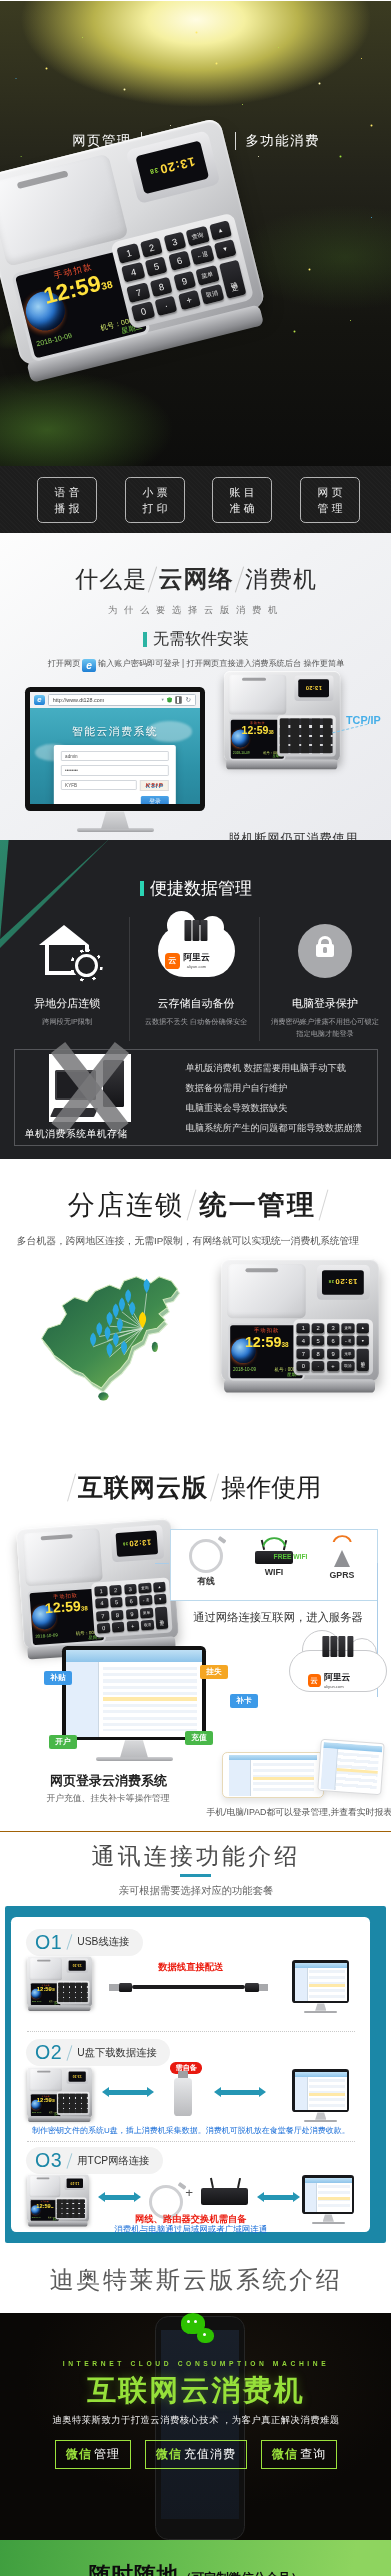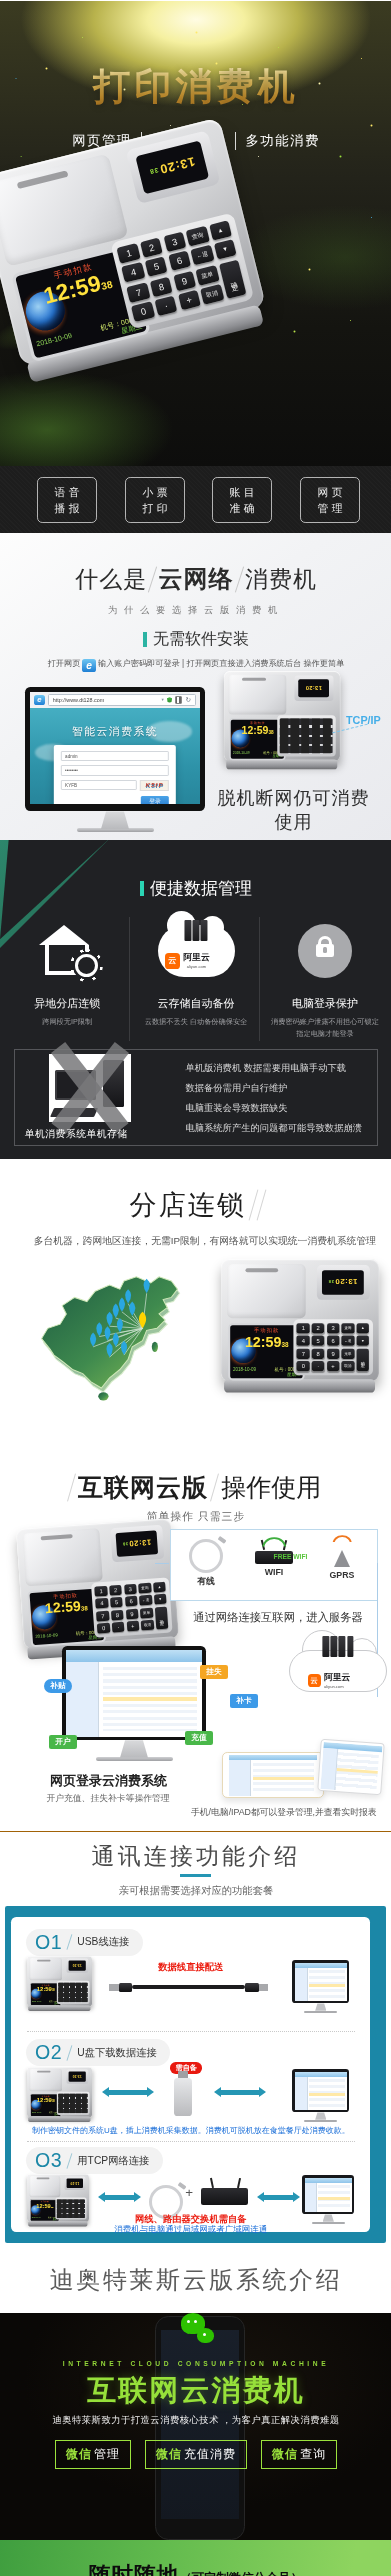--- a/index.html
+++ b/index.html
@@ -107,21 +107,21 @@
   .tp-title{position:absolute;top:17.5px;width:100%;text-align:center;color:#fff;font-size:10.8px;letter-spacing:1.5px;text-shadow:0 0.5px 1.5px rgba(0,30,40,.4);}
   .login-card{position:absolute;left:50%;transform:translateX(-50%);top:37px;width:108px;background:#fff;border-radius:2.1px;padding:6.2px 7.2px;box-shadow:0 2.1px 7.2px rgba(0,20,30,.25);}
   .login-card input{display:block;width:100%;box-sizing:border-box;height:10.3px;margin-bottom:4.1px;border:0.5px solid #d3d7dc;border-radius:1px;font-size:4.6px;color:#555;padding:0 3.1px;background:#fff;}
   .cap-row{display:flex;gap:3.1px;align-items:center;}
   .cap-row input{flex:1;margin-bottom:0;}
   .cap-img{width:27px;height:9.3px;background:#f6f2e8;border:0.5px solid #ddd;font-size:6.2px;font-weight:700;font-style:italic;
     color:#c0392b;text-align:center;line-height:8.8px;letter-spacing:1px;text-shadow:0.5px 0.5px 0 #2980b9;}
   .login-btn{margin:4.6px 0 0 auto;width:28px;height:10.3px;background:linear-gradient(180deg,#4aa3e8,#2b7fd0);color:#fff;font-size:5.7px;border-radius:1.5px;text-align:center;line-height:10.3px;}
   .tcp{position:absolute;color:#45aee8;font-size:10.8px;font-weight:700;}
   .tcp-line{position:absolute;border-top:1px dashed #7cc5ec;width:36px;transform:rotate(-14deg);}
-  .offline-cap{position:absolute;font-size:18px;color:#2e2e2e;letter-spacing:1px;}
+  .offline-cap{position:absolute;font-size:12px;color:#2e2e2e;letter-spacing:1px;margin-top:44px;}
 
   
   #sec-data{top:840px;height:319px;background:#202124;}
   .corner-green{position:absolute;left:0;top:0;width:108px;height:108px;background:linear-gradient(135deg,#2f8e71,#256d57);
     clip-path:polygon(0 0,100% 0,0 100%);opacity:.95;}
   .corner-green::after{content:"";position:absolute;left:0;top:0;width:100%;height:100%;background:#202124;clip-path:polygon(8% 0,100% 0,0 92%);}
   .data-title{position:absolute;top:37px;width:392px;display:flex;justify-content:center;align-items:center;gap:6.2px;color:#fff;font-size:17px;}
   .dcol{position:absolute;top:72px;width:122px;text-align:center;color:#fff;}
   .dcol .ic{height:77px;display:flex;align-items:center;justify-content:center;}
   .dcol h3{margin:7.2px 0 5.2px;font-size:11px;font-weight:500;}
@@ -159,21 +159,21 @@
   .pcx-cross::before{transform:translate(-50%,-50%) rotate(52deg);}
   .pcx-cross::after{transform:translate(-50%,-50%) rotate(-52deg);}
   .pcx-cap{position:absolute;left:9.3px;top:78px;width:134px;color:#fff;font-size:9.8px;letter-spacing:0.5px;}
   .data-lines{position:absolute;left:170px;top:9.3px;color:#d9d9da;font-size:9.3px;line-height:2.15;}
 
   
   #sec-chain{top:1159px;height:304px;background:#fff;}
   .chain-title{position:absolute;top:28px;width:392px;display:flex;justify-content:center;align-items:center;gap:7.2px;font-size:27px;color:#1e1e1e;letter-spacing:2.1px;}
   .chain-title .sl{width:1px;height:32px;background:#d5d5d5;transform:rotate(16deg);}
   .chain-title b{font-weight:900;}
-  .chain-sub{position:absolute;top:76px;width:376px;text-align:right;color:#555;font-size:9.8px;}
+  .chain-sub{position:absolute;top:76px;width:376px;text-align:center;color:#555;font-size:9.8px;}
   
   #sec-cloudver{top:1463px;height:368px;background:#fff;border-bottom:6px solid #a16207;}
   .cv-title{position:absolute;top:8.2px;width:392px;display:flex;justify-content:center;align-items:center;gap:6.2px;font-size:25px;color:#1e1e1e;}
   .cv-title b{font-weight:900;letter-spacing:1px;}
   .cv-title .sl{width:1px;height:29px;background:#d5d5d5;transform:rotate(16deg);}
   .cv-sub{position:absolute;top:47px;width:392px;text-align:center;color:#666;font-size:10.8px;letter-spacing:1px;}
   .net-box{position:absolute;left:170px;top:66px;width:206px;height:70px;border:1px solid #bcd9ec;background:#fff;}
   .net-item{position:absolute;top:6.2px;width:62px;text-align:center;}
   .net-item .lbl{margin-top:3.1px;font-size:8.8px;color:#333;font-weight:700;}
   .coil{width:28px;height:28px;margin:3.1px auto 0;border:3.6px solid #cfd0d3;border-radius:50%;position:relative;}
@@ -190,21 +190,21 @@
   .big-cloud{position:absolute;left:289px;top:170px;width:98px;height:62px;}
   .big-cloud .body{position:absolute;left:0;right:0;bottom:3.1px;height:40px;background:#fff;border:1.5px solid #c9cacd;border-radius:23px;}
   .big-cloud .b1{position:absolute;left:13.4px;top:-3.1px;width:38px;height:38px;background:#fff;border:1.5px solid #c9cacd;border-radius:50%;}
   .big-cloud .b2{position:absolute;right:10.3px;top:5.2px;width:28px;height:28px;background:#fff;border:1.5px solid #c9cacd;border-radius:50%;}
   .big-cloud .mask{position:absolute;left:3.1px;right:3.1px;bottom:5.2px;height:33px;background:#fff;border-radius:20.6px;}
   .blue-links{position:absolute;border:0;border-right:1px solid #a9cce8;border-top:1px solid #a9cce8;}
   .tag{position:absolute;color:#fff;font-size:7.7px;padding:2.1px 6.2px;border-radius:2.1px;font-weight:700;text-align:right;}
   .tag.blue{background:#3d9ae8;} .tag.orange{background:#f5a623;} .tag.green{background:#49b749;}
   .cv-webtitle{position:absolute;left:31px;top:309px;width:155px;text-align:center;font-size:13px;color:#222;font-weight:700;}
   .cv-websub{position:absolute;left:15.5px;top:330px;width:185px;text-align:center;font-size:8.8px;color:#666;}
-  .cv-devcap{position:absolute;left:191px;top:344px;width:201px;text-align:left;font-size:8.8px;color:#555;}
+  .cv-devcap{position:absolute;left:191px;top:344px;width:201px;text-align:right;font-size:8.8px;color:#555;}
   .miniui{background:#fff;position:relative;overflow:hidden;}
   .miniui .hd{position:absolute;left:0;top:0;right:0;height:14%;background:linear-gradient(#bfe0f5,#8ec4ea);}
   .miniui .sd{position:absolute;left:0;top:14%;bottom:0;width:24%;background:#e3eefb;border-right:0.5px solid #ccd8e4;}
   .miniui .rows{position:absolute;left:27%;top:20%;right:4%;bottom:6%;
     background:repeating-linear-gradient(180deg,#eef3f9 0 3.1px,#fff 3.1px 6.2px);}
   .miniui .hl{position:absolute;left:27%;right:4%;height:3.1px;background:#ffe9a8;}
 
   
   #sec-commhead{top:1832px;height:75px;background:#fff;}
   .comm-title{position:absolute;top:9.3px;width:392px;text-align:center;font-size:23px;color:#4a4a4a;letter-spacing:3.1px;}
@@ -264,21 +264,20 @@
   .aw-title span{font-size:12.4px;font-weight:700;}
 </style>
 </head>
 <body>
 
 <div id="page">
 
   <div class="sec" id="sec-hero">
     <div class="sparks"></div>
     <div class="glow-line"></div>
-    <div class="hero-title">打印消费机</div>
     <div class="hero-sub">
       <span>网页管理</span>
         <span>免软件安装</span>
         <span>多功能消费</span>
     </div>
     <div class="abs rot" style="left:46px;top:185px;transform:rotate(-14deg) scale(1.62);transform-origin:center;">
   <div class="machine">
     <div class="m-body"></div>
     <div class="m-base"></div>
     <div class="m-hood">
@@ -487,20 +486,21 @@
           <div>电脑重装会导致数据缺失</div>
           <div>电脑系统所产生的问题都可能导致数据崩溃</div>
         </div>
     </div>
   </div>
 
   <div class="sec" id="sec-chain">
     <div class="chain-title">
       <span>分店连锁</span>
         <span class="sl"></span>
+        <b>统一管理</b>
         <span class="sl"></span>
     </div>
     <div class="chain-sub">多台机器，跨网地区连接，无需IP限制，有网络就可以实现统一消费机系统管理</div>
     <svg class="abs" style="left:20.6px;top:95px;" width="206" height="196" viewBox="0 0 200 170">
       <defs>
         <linearGradient id="mapg" x1="0" y1="0" x2="1" y2="1">
           <stop offset="0" stop-color="#1c5a42"></stop>
             <stop offset=".55" stop-color="#3f8a4e"></stop>
             <stop offset="1" stop-color="#8cc355"></stop>
         </linearGradient>
@@ -592,21 +592,20 @@
 </div>
   </div>
 
   <div class="sec" id="sec-cloudver">
     <div class="cv-title">
       <span class="sl"></span>
         <b>互联网云版</b>
         <span class="sl"></span>
         <span>操作使用</span>
     </div>
-    <div class="cv-sub">简单操作 只需三步</div>
     <div class="abs" style="left:15.5px;top:66px;transform:scale(1.0) rotate(-4deg);transform-origin:top left;">
   <div class="machine">
     <div class="m-body"></div>
     <div class="m-base"></div>
     <div class="m-hood">
             <div class="m-slot"></div>
           </div>
     <div class="m-topdisp">
       <div class="scr">
               <span>13:20</span>
@@ -696,21 +695,21 @@
     <div class="hd"></div>
               <div class="sd"></div>
               <div class="rows"></div>
               <div class="hl" style="top:55%;"></div>
   </div>
 </div>
       </div>
       <div class="stand"></div>
       <div class="foot"></div>
     </div>
-    <span class="tag blue" style="left:44px;top:216px;border-radius:7px;">补贴</span>
+    <span class="tag blue" style="left:44px;top:208px;">补贴</span>
     <span class="tag orange" style="left:200px;top:202px;">挂失</span>
     <span class="tag blue" style="left:230px;top:231px;">补卡</span>
     <span class="tag green" style="left:49px;top:272px;">开户</span>
     <span class="tag green" style="left:185px;top:268px;">充值</span>
     <div class="cv-webtitle">网页登录云消费系统</div>
     <div class="cv-websub">开户充值、挂失补卡等操作管理</div>
 
     <div class="abs" style="left:222px;top:289px;width:88px;height:41px;border:1.5px solid #e7d9b8;border-radius:5.2px;background:#fff;padding:1.5px 6.2px;box-shadow:0 3.1px 6.2px rgba(0,0,0,.1);">
       <div style="width:100%;height:100%;">
   <div class="miniui" style="width:100%;height:100%;">

